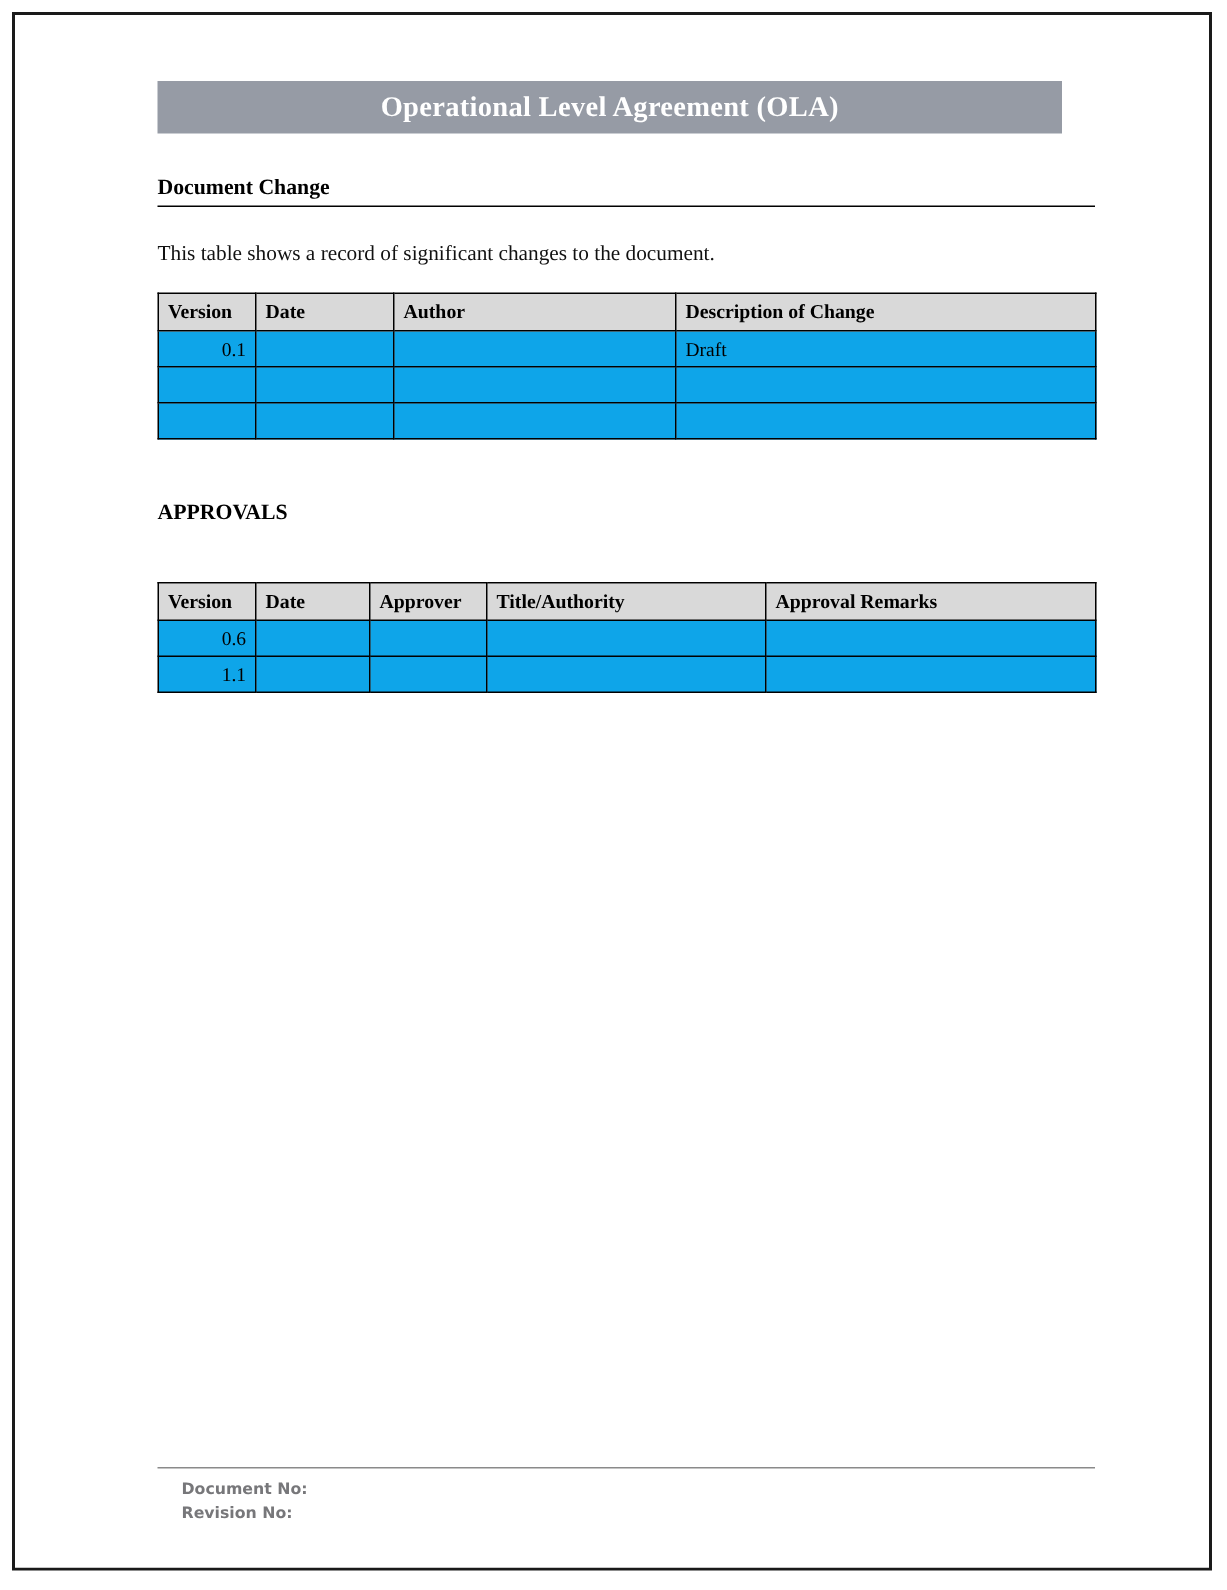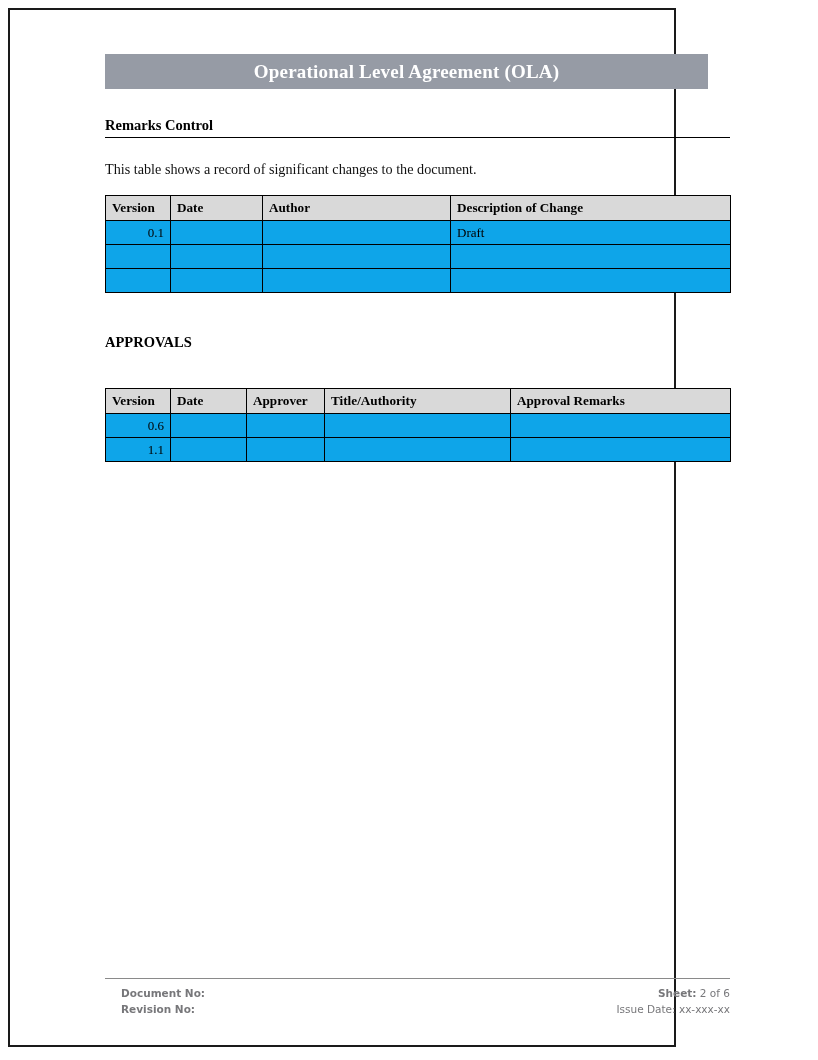--- a/index.html
+++ b/index.html
@@ -12,21 +12,21 @@
     height: 1060px;
     font-family: "Liberation Serif", "DejaVu Serif", serif;
     overflow: hidden;
   }
 
   
   #page-frame {
     position: absolute;
     left: 8px;
     top: 8px;
-    width: 668px;
+    width: 800px;
     height: 1039px;
     background: #ffffff;
     border: 2px solid #1a1a1a;
     box-sizing: border-box;
   }
   #page-inner {
     position: absolute;
     left: 0;
     top: 0;
     right: 0;
@@ -157,21 +157,21 @@
   <div id="page-inner">
 
     <div class="content-col">
 
       <div class="title-banner">
         <span class="banner-text">Operational Level Agreement (OLA)</span>
       </div>
 
       <div class="sp-28"></div>
 
-      <div class="section-heading underlined">Remarks Control</div>
+      <div class="section-heading underlined">Document Change</div>
 
       <div class="sp-22"></div>
 
       <div class="body-text">This table shows a record of significant changes to the document.</div>
 
       <div class="sp-16"></div>
 
       <table class="doc-table">
         <colgroup>
           <col style="width:65px">
@@ -260,27 +260,17 @@
       <div class="footer-rule"></div>
       <div class="footer-grid">
         <div class="footer-left">
           <div>
             <span class="lbl">Document No:</span><span class="val"></span>
           </div>
           <div>
             <span class="lbl">Revision No:</span><span class="val"></span>
           </div>
         </div>
-        <div class="footer-right">
-          <div>
-            <span class="lbl">Sheet:</span>
-            <span class="val">2 of 6</span>
-          </div>
-          <div>
-            <span class="val">Issue Date:</span>
-            <span class="val">xx-xxx-xx</span>
-          </div>
-        </div>
       </div>
     </div>
 
   </div>
 </div>
 
 </body></html>

